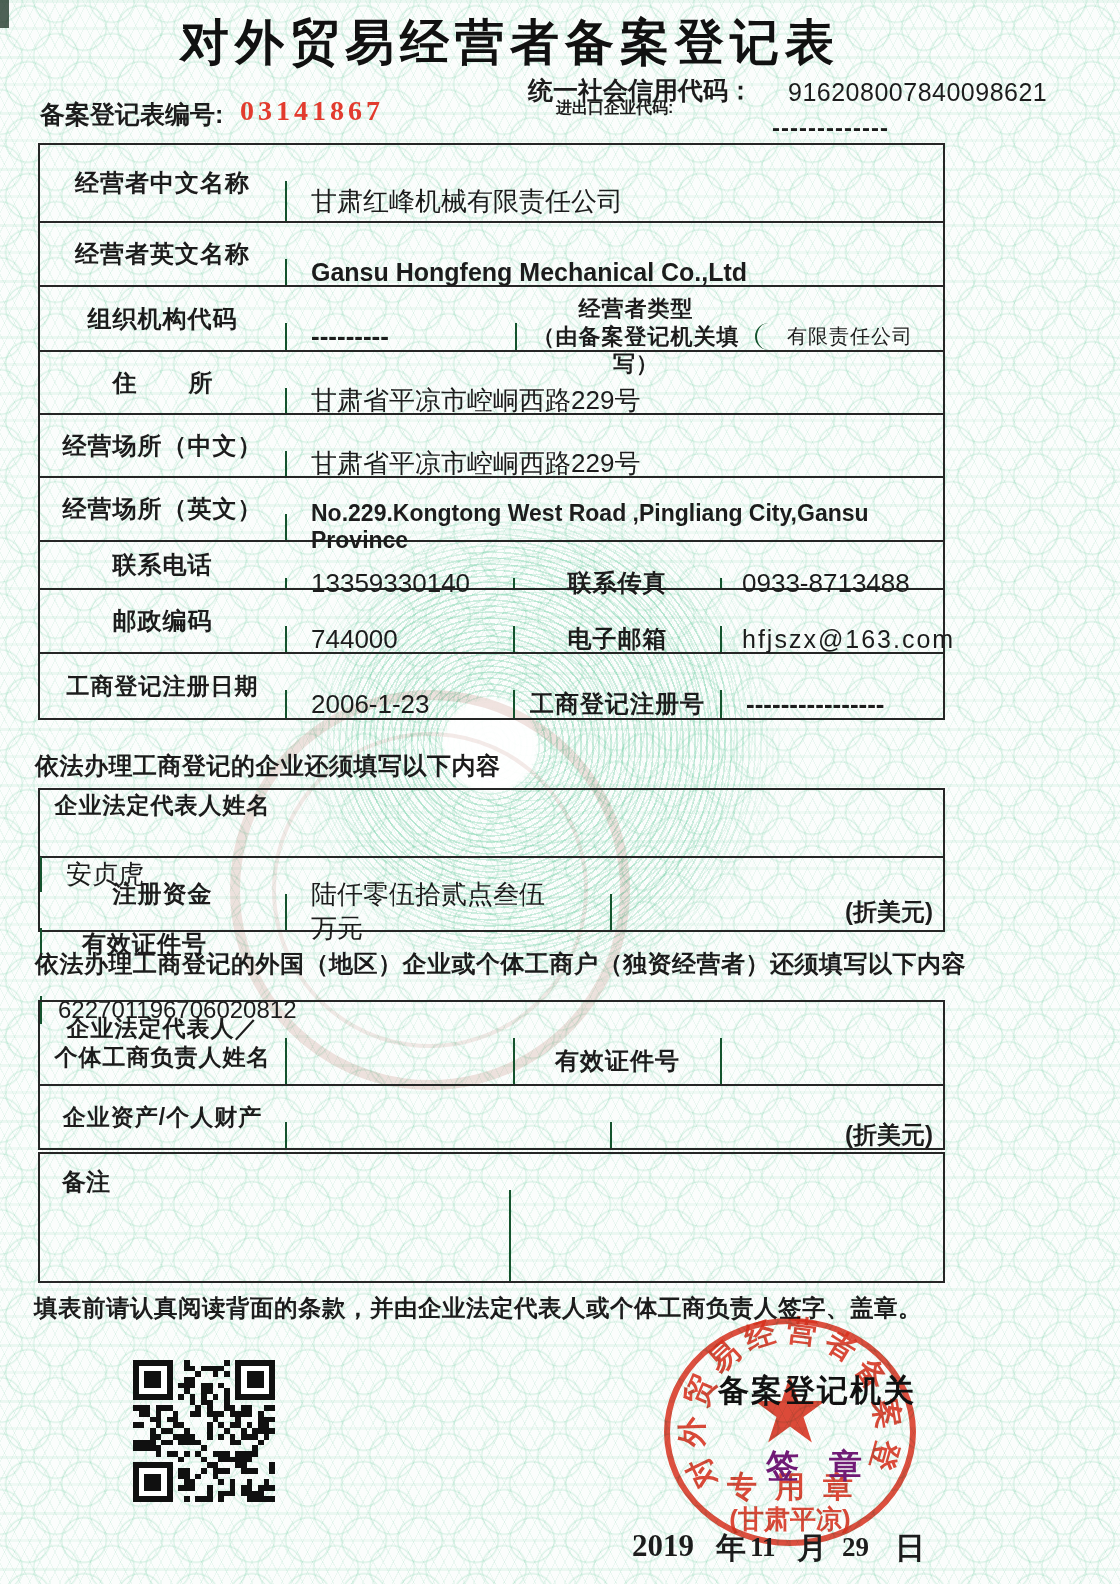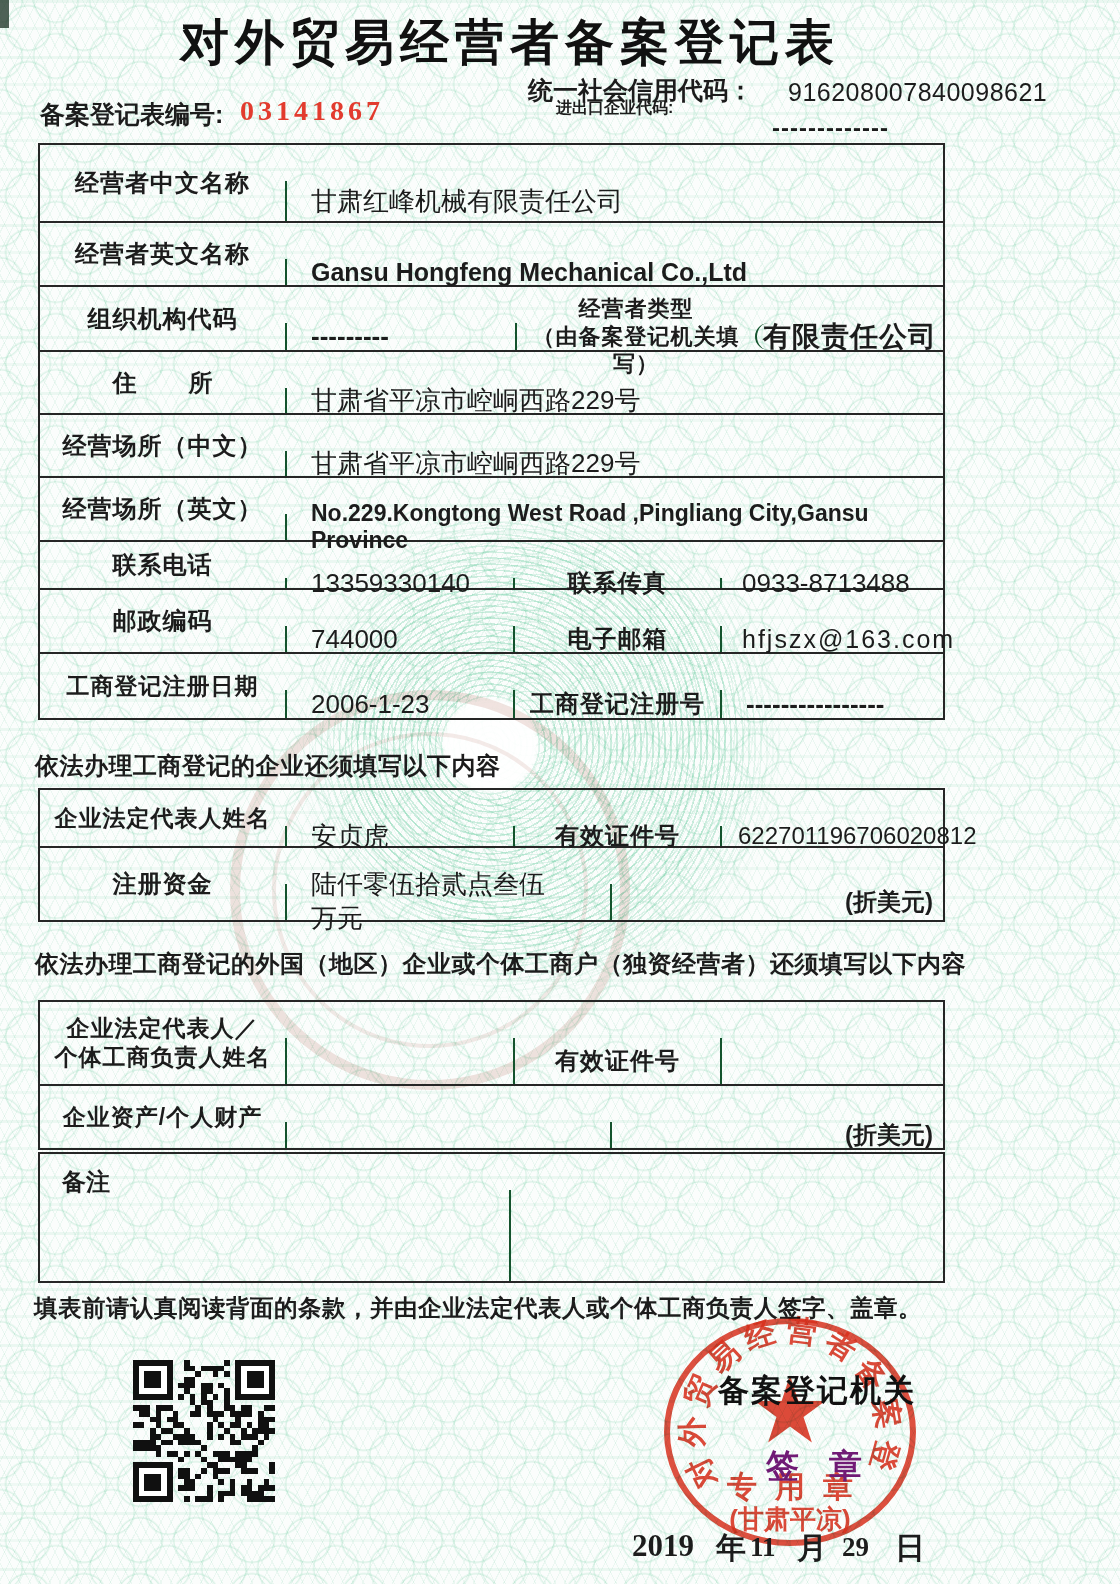--- a/index.html
+++ b/index.html
@@ -102,21 +102,21 @@
       <div class="td lab" style="width:245px;">经营者英文名称</div>
       <div class="td val" style="flex:1;font-weight:700;font-size:25px;">Gansu Hongfeng Mechanical Co.,Ltd</div>
     </div>
     <div class="tr" style="height:65px;">
       <div class="td lab" style="width:245px;">组织机构代码</div>
       <div class="td val" style="width:230px;font-weight:800;">---------</div>
       <div class="td lab two-line" style="width:240px;font-size:22px;">
         <span>经营者类型</span>
         <span>（由备案登记机关填写）</span>
       </div>
-      <div class="td lab" style="flex:1;font-size:28px;font-weight:700;border-radius:27px;">有限责任公司</div>
+      <div class="td lab" style="flex:1;font-size:20px;font-weight:400;border-radius:27px;">有限责任公司</div>
     </div>
     <div class="tr" style="height:63px;">
       <div class="td lab" style="width:245px;letter-spacing:14px;text-indent:14px;">住　所</div>
       <div class="td val" style="flex:1;">甘肃省平凉市崆峒西路229号</div>
     </div>
     <div class="tr" style="height:63px;">
       <div class="td lab" style="width:245px;">经营场所（中文）</div>
       <div class="td val" style="flex:1;">甘肃省平凉市崆峒西路229号</div>
     </div>
     <div class="tr" style="height:64px;">
@@ -139,21 +139,21 @@
       <div class="td lab" style="width:245px;font-size:23px;">工商登记注册日期</div>
       <div class="td val serif" style="width:228px;">2006-1-23</div>
       <div class="td lab" style="width:207px;">工商登记注册号</div>
       <div class="td val" style="flex:1;font-weight:700;letter-spacing:0;">----------------</div>
     </div>
   </div>
 
   <div class="abs heading" style="left:35px;top:750px;">依法办理工商登记的企业还须填写以下内容</div>
 
   <div class="tbl" style="top:788px;">
-    <div class="tr" style="height:56px;">
+    <div class="tr" style="height:66px;flex-direction:column;">
       <div class="td lab" style="width:245px;font-size:23px;">企业法定代表人姓名</div>
       <div class="td val" style="width:228px;">安贞虎</div>
       <div class="td lab" style="width:207px;">有效证件号</div>
       <div class="td val serif" style="flex:1;padding-left:16px;font-size:24px;">622701196706020812</div>
     </div>
     <div class="tr" style="height:74px;">
       <div class="td lab" style="width:245px;">注册资金</div>
       <div class="td val" style="width:325px;padding-right:44px;line-height:1.3;">陆仟零伍拾贰点叁伍万元</div>
       <div class="td usd" style="flex:1;">(折美元)</div>
     </div>

